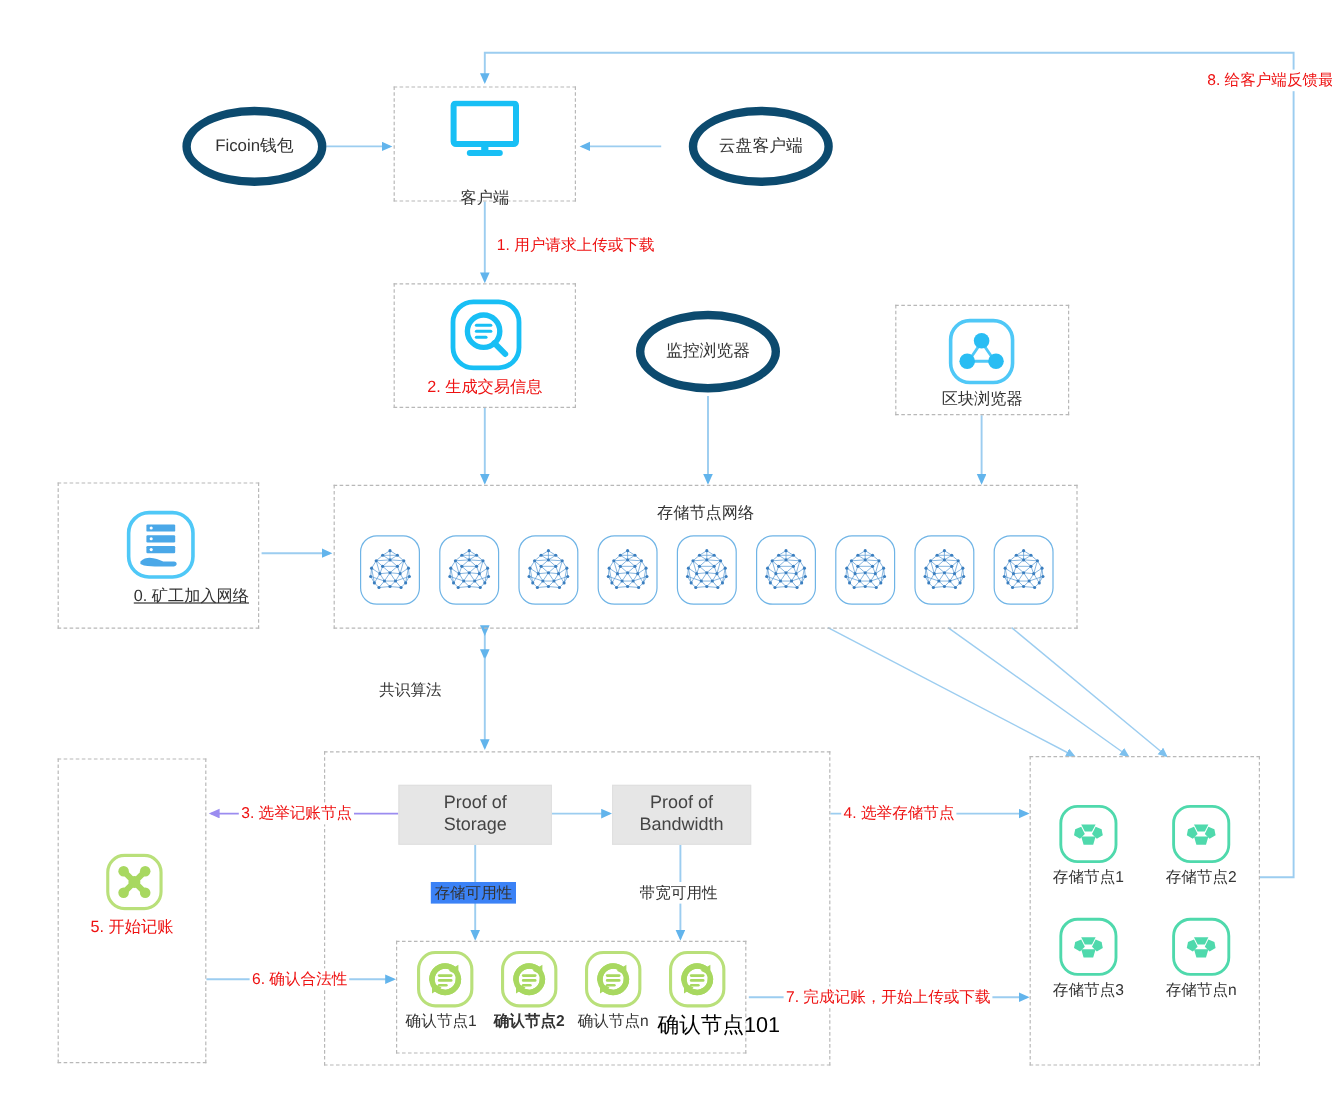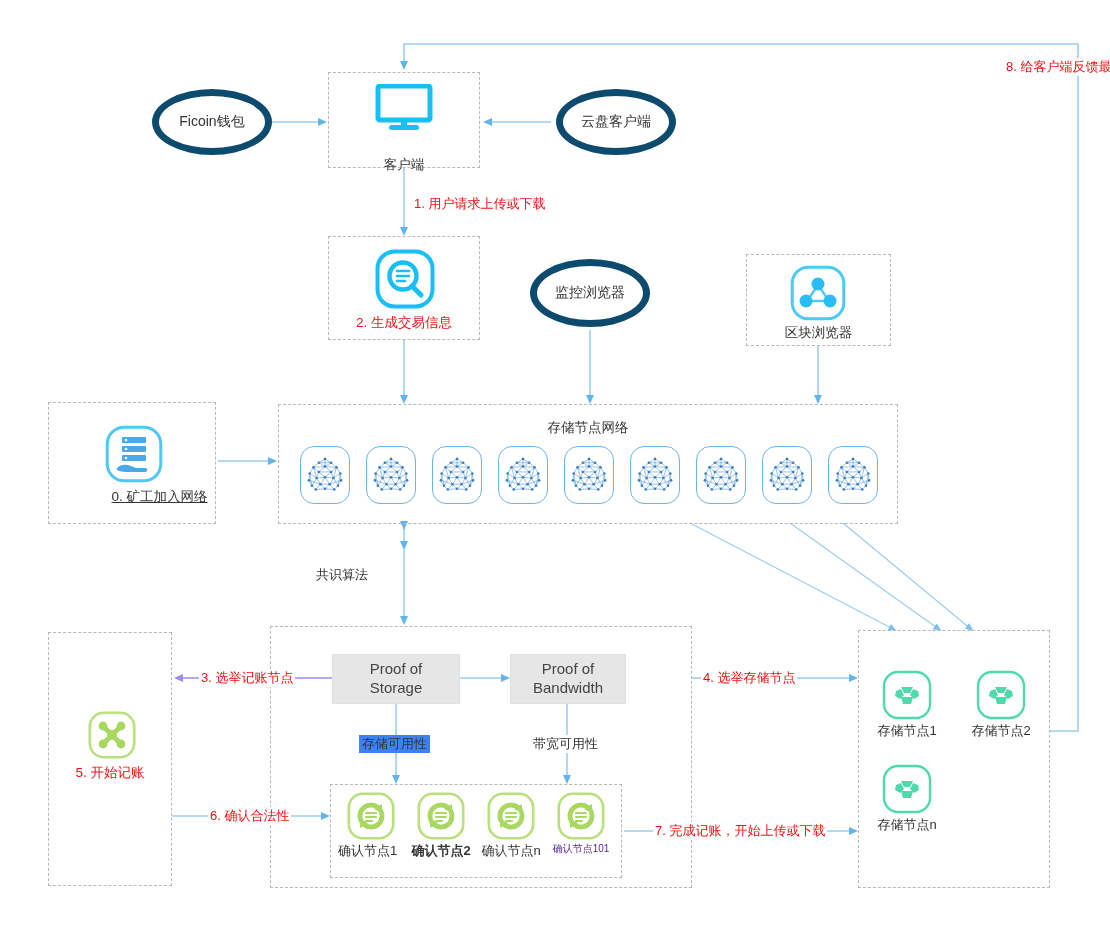--- a/index.html
+++ b/index.html
@@ -106,21 +106,21 @@
   <div class="dashbox" style="left:278px;top:404px;width:620px;height:120px;"></div>
   <div class="dashbox" style="left:270px;top:626px;width:422px;height:262px;"></div>
   <div class="dashbox" style="left:330px;top:784px;width:292px;height:94px;"></div>
   <div class="dashbox" style="left:48px;top:632px;width:124px;height:254px;"></div>
   <div class="dashbox" style="left:858px;top:630px;width:192px;height:258px;"></div>
 
   <div class="ellipse" style="left:152px;top:89px;width:120px;height:66px;">
     <span>Ficoin钱包</span>
   </div>
 
-  <div class="ellipse" style="left:556px;top:89px;width:120px;height:66px;">
+  <div class="ellipse" style="left:574px;top:89px;width:120px;height:66px;">
     <span>云盘客户端</span>
   </div>
 
   <div class="ellipse" style="left:530px;top:259px;width:120px;height:68px;">
     <span>监控浏览器</span>
   </div>
 
   <div class="iconwrap" style="left:374px;top:84px;width:60px;height:48px;">
     <svg width="58" height="48" viewBox="0 0 58 48">
       <rect x="3" y="2" width="52" height="34" rx="2" fill="none" stroke="#18bff5" stroke-width="5"></rect>
@@ -951,21 +951,21 @@
         <path d="M35,24 A11,11 0 1 1 31,15.5" fill="none" stroke="#a8d860" stroke-width="4.6" stroke-linecap="round"></path>
         <path d="M13,24 A11,11 0 1 1 17,32.5" fill="none" stroke="#a8d860" stroke-width="4.6" stroke-linecap="round"></path>
         <path d="M35,12 L35,21 L27,17 Z" fill="#a8d860"></path>
         <path d="M13,36 L13,27 L21,31 Z" fill="#a8d860"></path>
         <g stroke="#a8d860" stroke-width="2.2" stroke-linecap="round">
           <line x1="19" y1="21" x2="29" y2="21"></line>
           <line x1="19" y1="25" x2="29" y2="25"></line>
           <line x1="19" y1="29" x2="25" y2="29"></line>
         </g>
       </svg>
-      <div style="font-size:10px;color:#4c1d95;white-space:nowrap;margin-top:2px;">确认节点101</div>
+      <div style="font-size:18px;color:#000000;white-space:nowrap;margin-top:2px;">确认节点101</div>
     </div>
   </div>
 
   <div class="iconwrap" style="left:88px;top:711px;width:48px;height:48px;">
     <svg width="48" height="48" viewBox="0 0 48 48">
       <rect x="1.8" y="1.8" width="44.4" height="44.4" rx="14" fill="none" stroke="#b9e07a" stroke-width="2.6"></rect>
       <line x1="16" y1="16" x2="32" y2="32" stroke="#a8d860" stroke-width="5" stroke-linecap="round"></line>
       <line x1="32" y1="16" x2="16" y2="32" stroke="#a8d860" stroke-width="5" stroke-linecap="round"></line>
       <circle cx="15" cy="15" r="4.4" fill="#a8d860"></circle>
       <circle cx="33" cy="15" r="4.4" fill="#a8d860"></circle>
@@ -998,20 +998,30 @@
       <div style="font-size:13px;color:#333;white-space:nowrap;margin-top:2px;">存储节点2</div>
     </div>
     <div style="text-align:center;width:78px;">
       <svg width="50" height="50" viewBox="0 0 50 50" style="display:block;margin:0 auto;">
         <rect x="2" y="2" width="46" height="46" rx="14" fill="none" stroke="#4fd9ac" stroke-width="2.4"></rect>
         <path d="M19,17 h12 l-3,6 h-6 z" fill="#4fd9ac"></path>
         <path d="M14,21 l5,-2 3,6 -4,4 -5,-3 z" fill="#4fd9ac"></path>
         <path d="M36,21 l-5,-2 -3,6 4,4 5,-3 z" fill="#4fd9ac"></path>
         <path d="M19,27 h12 l-2,7 h-8 z" fill="#4fd9ac"></path>
       </svg>
+      <div style="font-size:13px;color:#333;white-space:nowrap;margin-top:2px;">存储节点3</div>
+    </div>
+    <div style="text-align:center;width:78px;">
+      <svg width="50" height="50" viewBox="0 0 50 50" style="display:block;margin:0 auto;">
+        <rect x="2" y="2" width="46" height="46" rx="14" fill="none" stroke="#4fd9ac" stroke-width="2.4"></rect>
+        <path d="M19,17 h12 l-3,6 h-6 z" fill="#4fd9ac"></path>
+        <path d="M14,21 l5,-2 3,6 -4,4 -5,-3 z" fill="#4fd9ac"></path>
+        <path d="M36,21 l-5,-2 -3,6 4,4 5,-3 z" fill="#4fd9ac"></path>
+        <path d="M19,27 h12 l-2,7 h-8 z" fill="#4fd9ac"></path>
+      </svg>
       <div style="font-size:13px;color:#333;white-space:nowrap;margin-top:2px;">存储节点n</div>
     </div>
   </div>
 
   <div class="edgelabel red" style="left:412px;top:195px;">1. 用户请求上传或下载</div>
   <div class="edgelabel red" style="left:199px;top:669px;">3. 选举记账节点</div>
   <div class="edgelabel red" style="left:701px;top:669px;">4. 选举存储节点</div>
   <div class="edgelabel red" style="left:208px;top:807px;">6. 确认合法性</div>
   <div class="edgelabel red" style="left:653px;top:822px;">7. 完成记账，开始上传或下载</div>
   <div class="edgelabel red" style="left:1004px;top:58px;">8. 给客户端反馈最</div>

